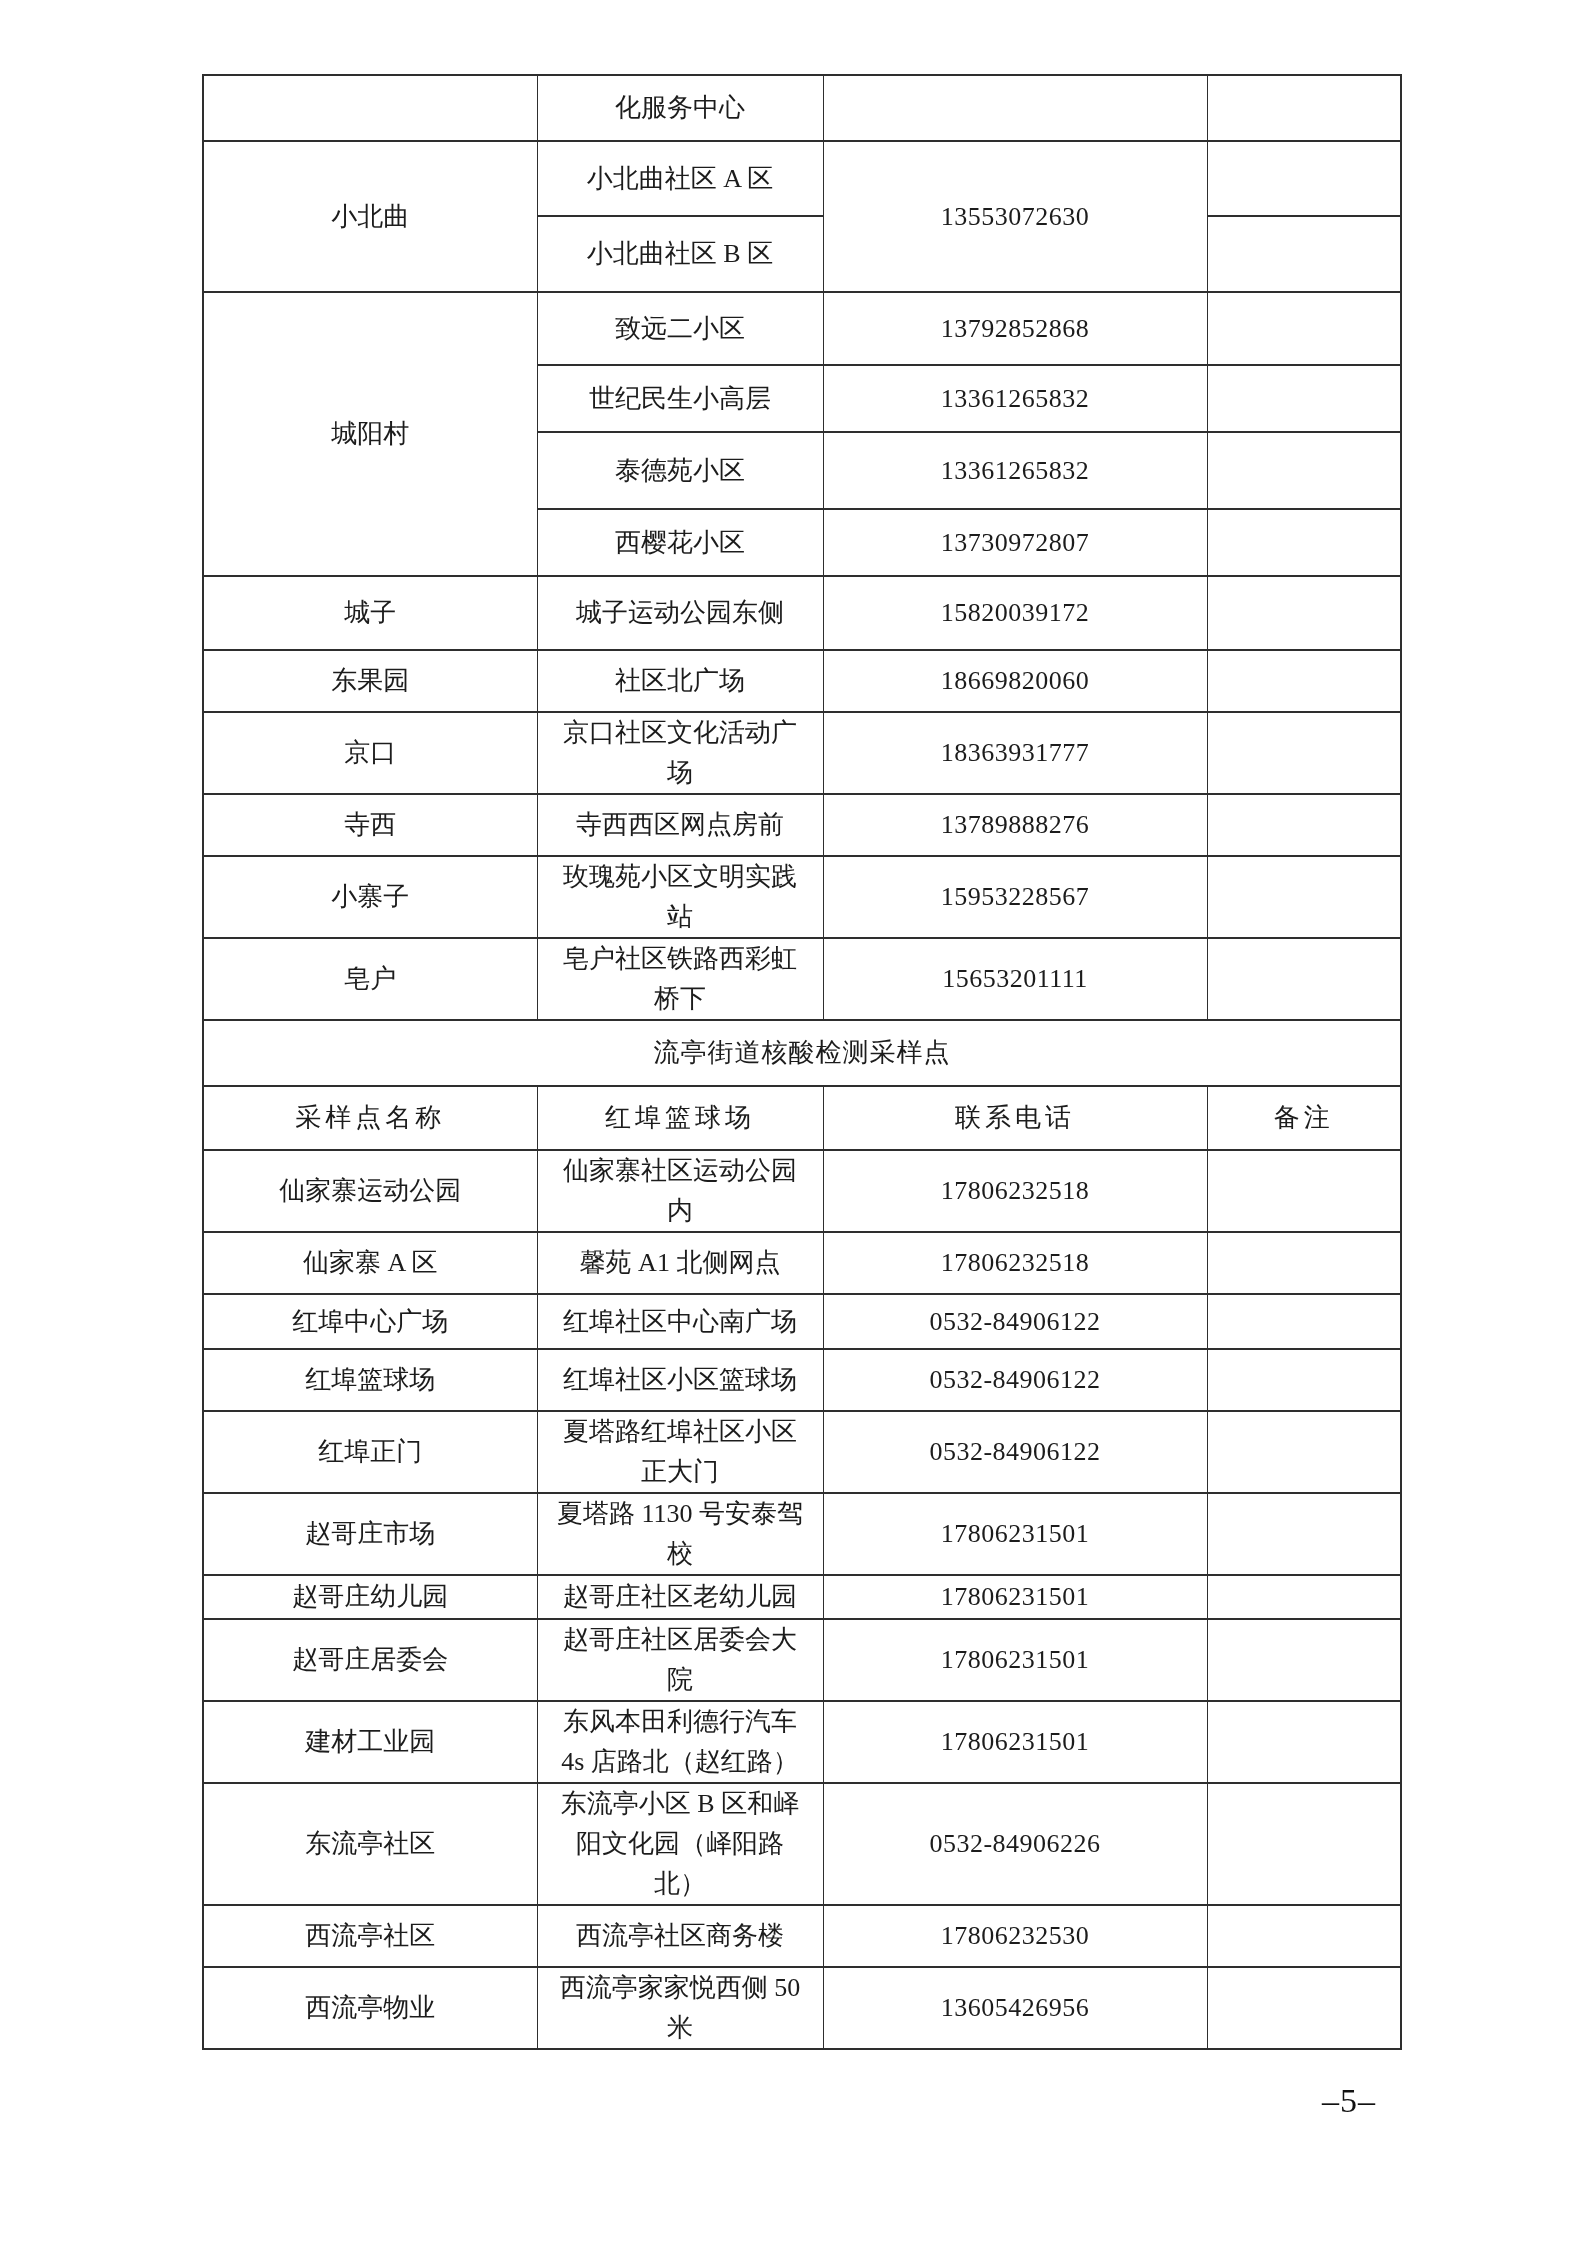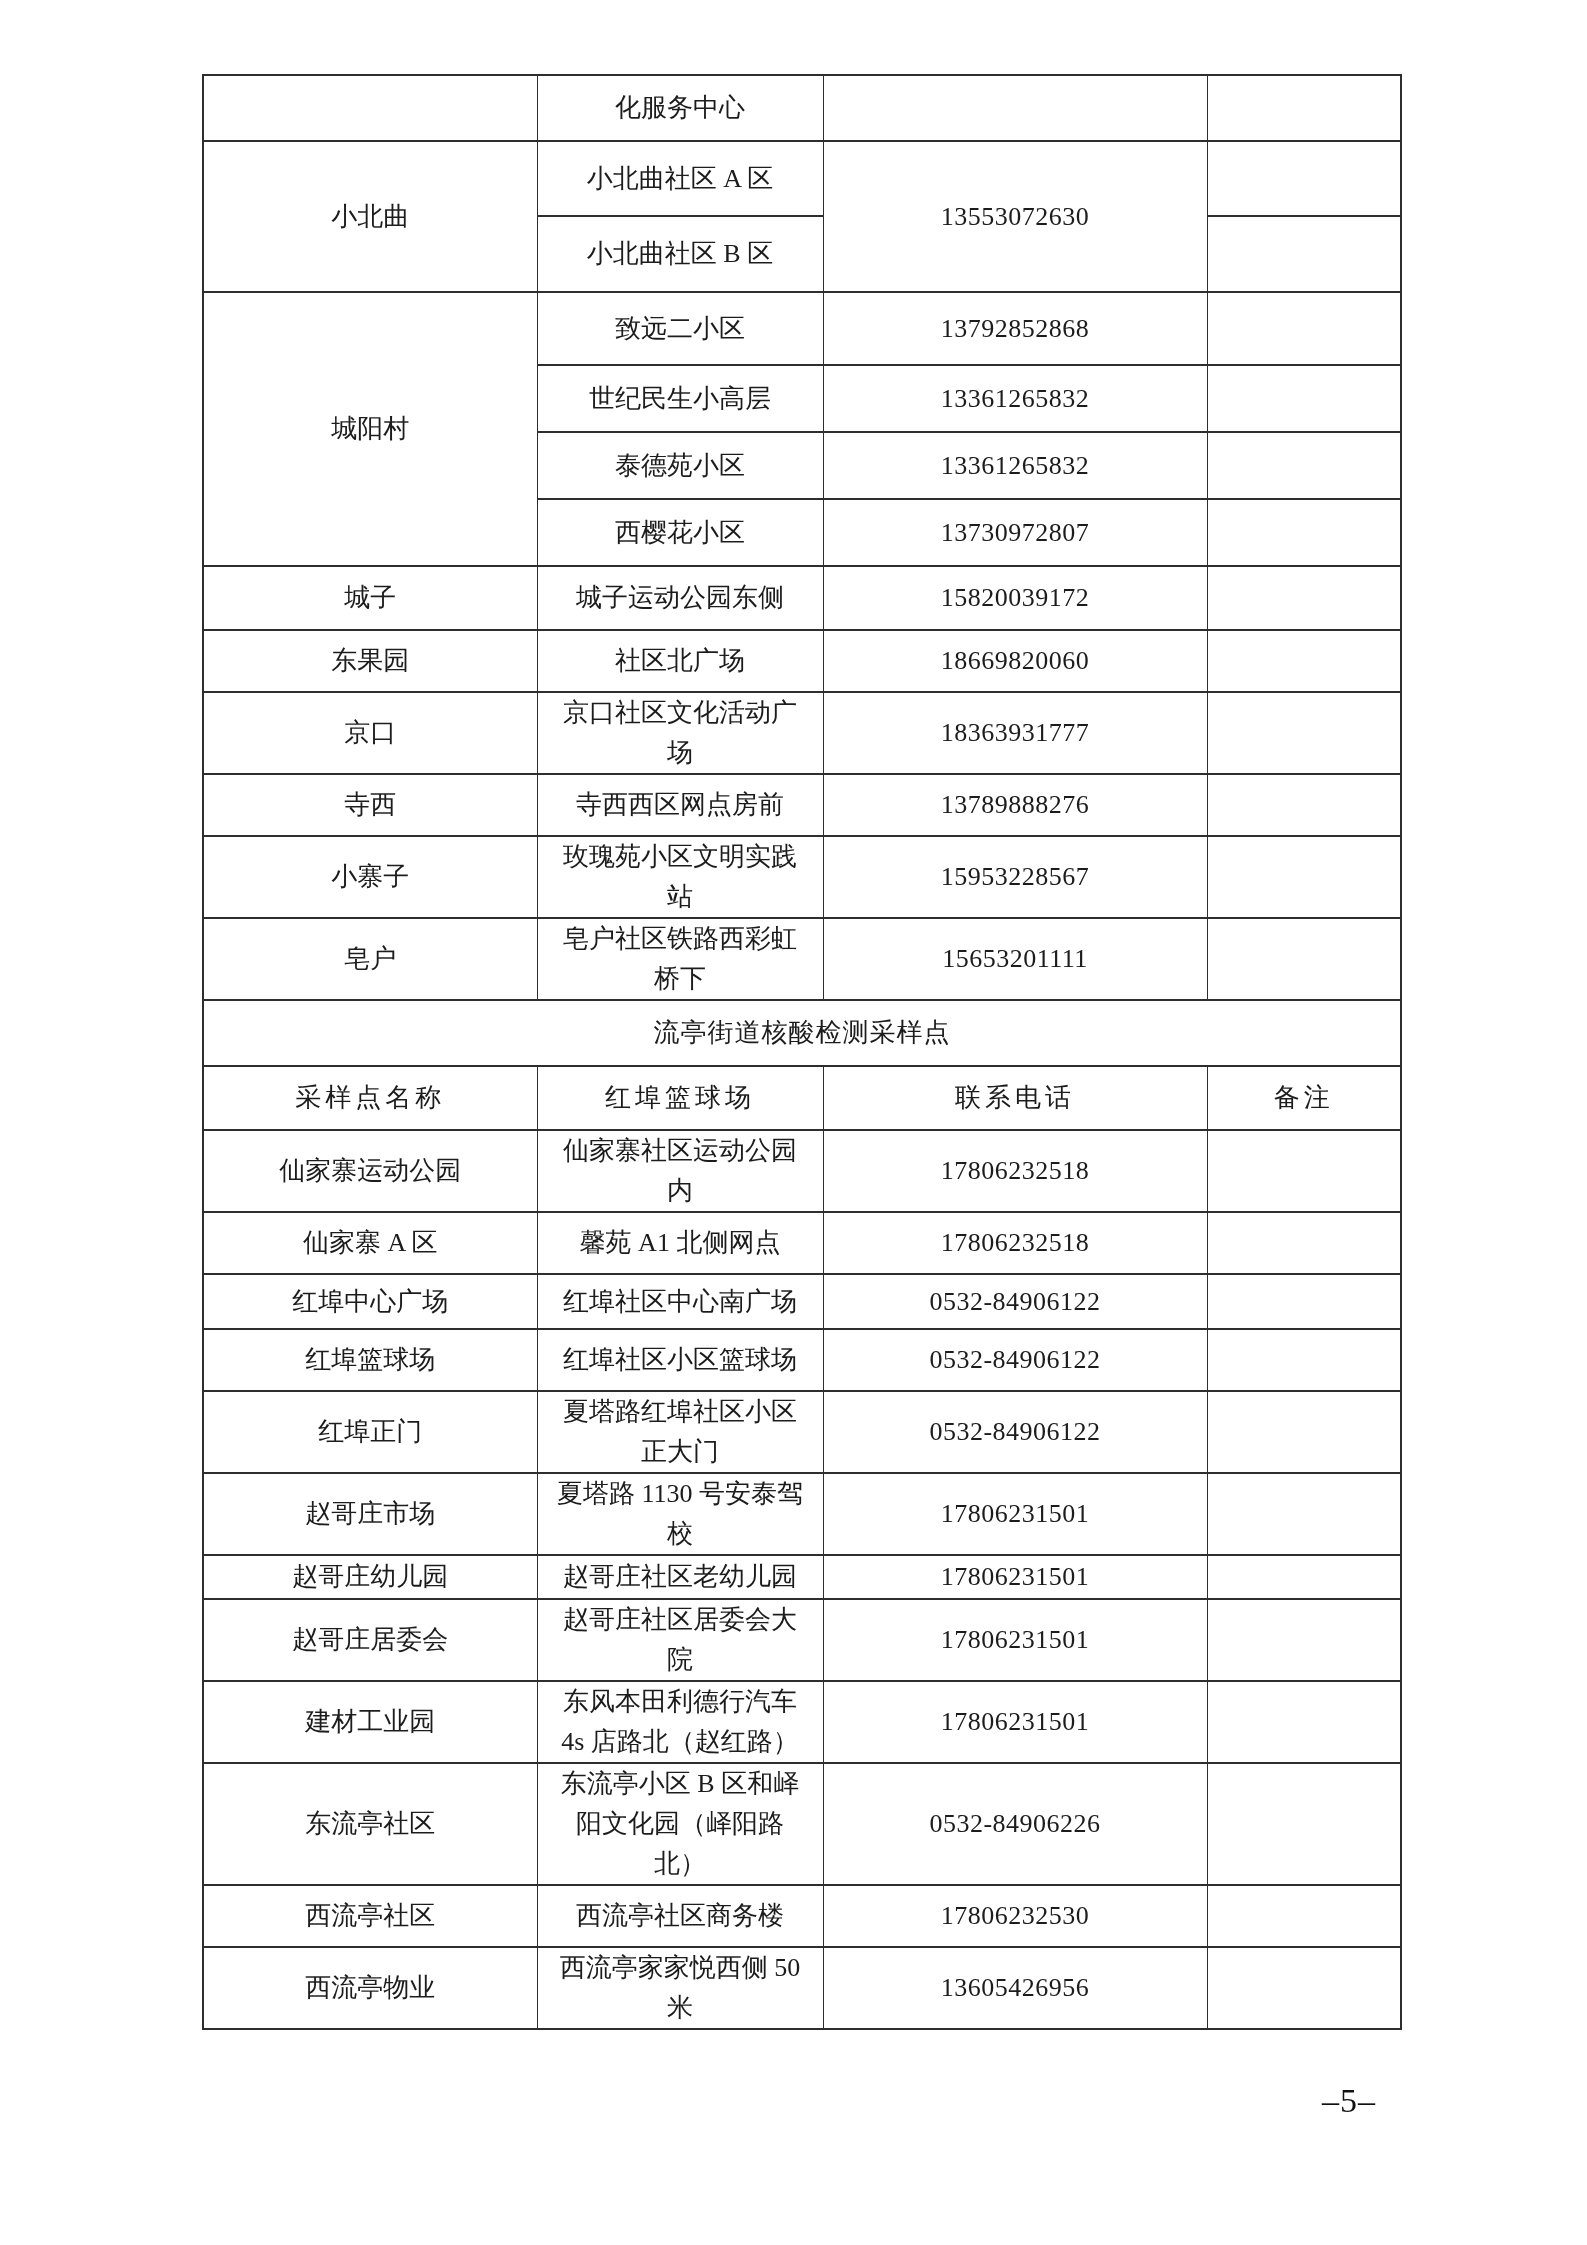--- a/index.html
+++ b/index.html
@@ -102,32 +102,32 @@
       <td rowspan="4">城阳村</td>
       <td>致远二小区</td>
       <td class="phone">13792852868</td>
       <td></td>
     </tr>
     <tr style="height:67px">
       <td>世纪民生小高层</td>
       <td class="phone">13361265832</td>
       <td></td>
     </tr>
-    <tr style="height:67px">
+    <tr style="height:77px">
       <td>泰德苑小区</td>
       <td class="phone">13361265832</td>
       <td></td>
     </tr>
     <tr style="height:67px">
       <td>西樱花小区</td>
       <td class="phone">13730972807</td>
       <td></td>
     </tr>
 
-    <tr style="height:64px">
+    <tr style="height:74px">
       <td>城子</td>
       <td>城子运动公园东侧</td>
       <td class="phone">15820039172</td>
       <td></td>
     </tr>
     <tr style="height:62px">
       <td>东果园</td>
       <td>社区北广场</td>
       <td class="phone">18669820060</td>
       <td></td>

